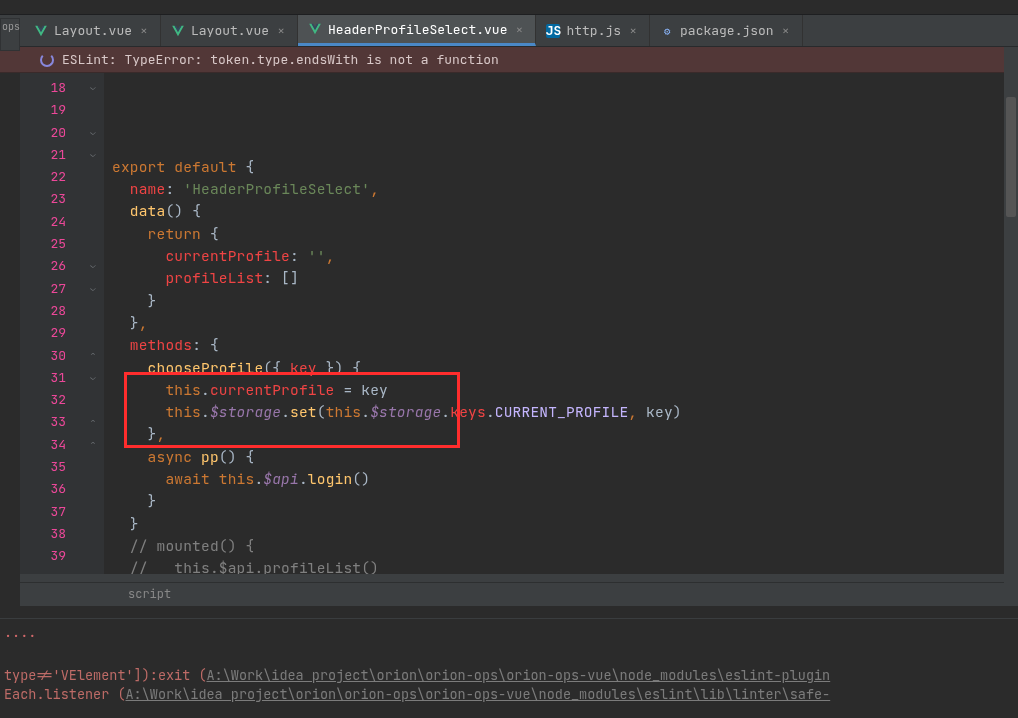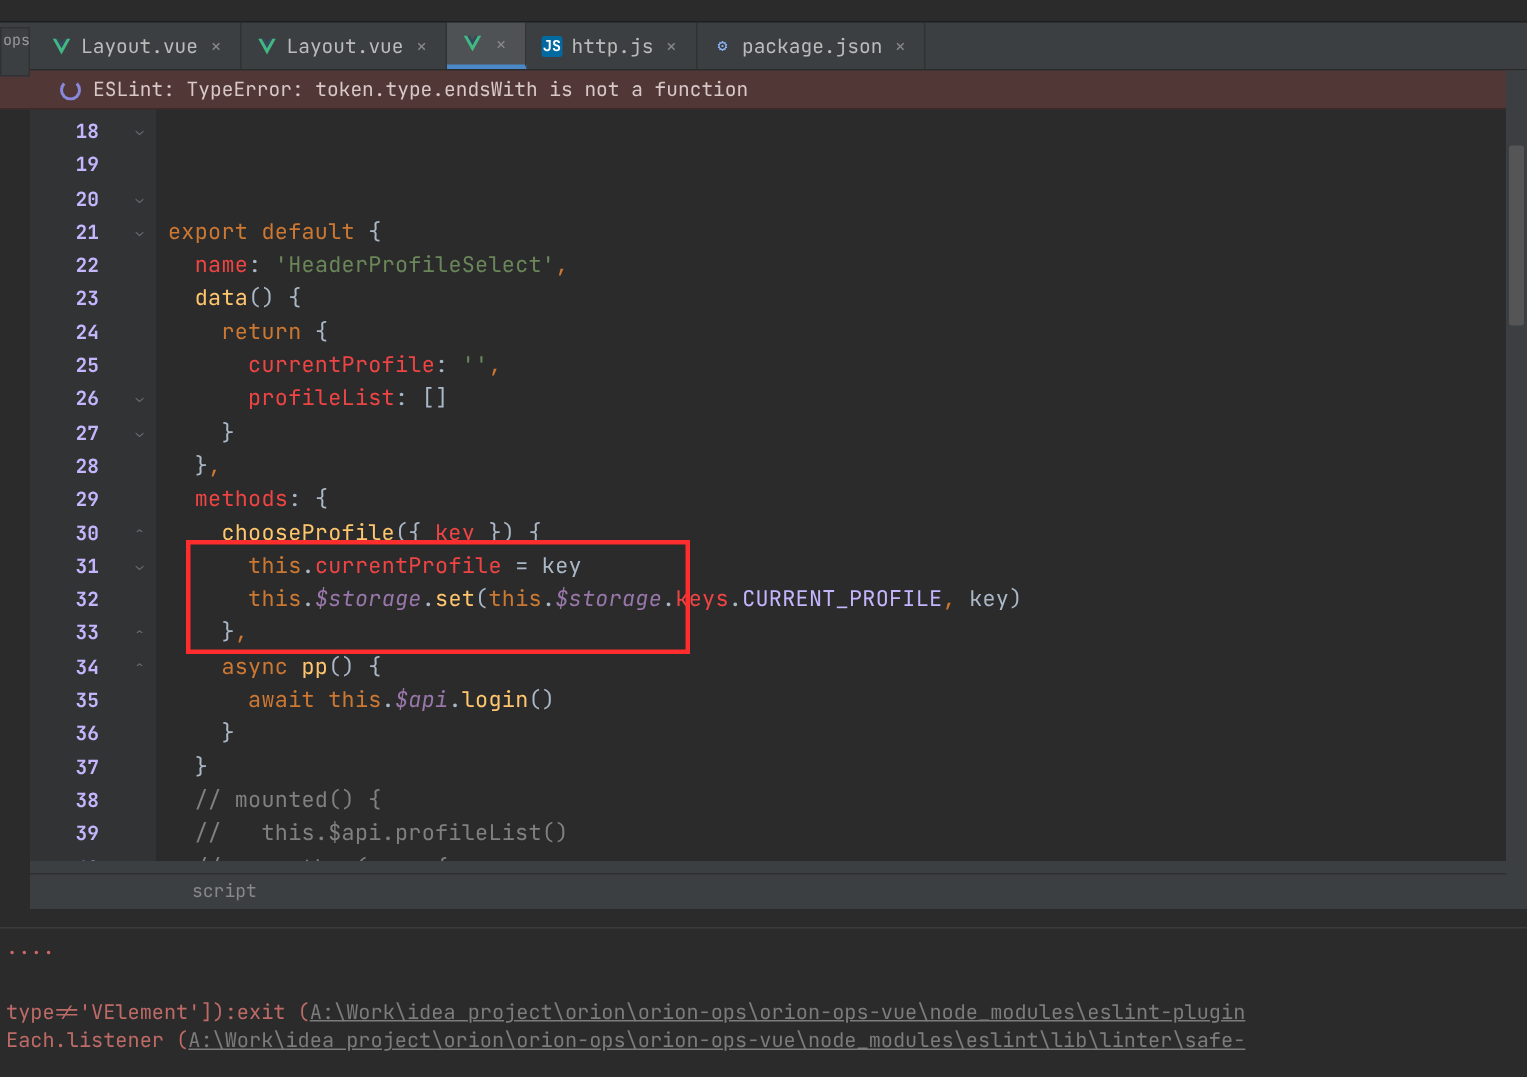--- a/index.html
+++ b/index.html
@@ -55,21 +55,21 @@
     color: #888; font-size: 13px; width:12px; text-align:center;
   }
   .icon-vue {
     width: 14px; height: 14px;
     display: inline-flex; align-items:center; justify-content:center;
   }
   .icon-vue svg { width:14px; height:14px; }
   .icon-js {
     width:14px;height:14px;background:#0369a1;border-radius:2px;
     display:inline-flex;align-items:center;justify-content:center;
-    font-size:10px;font-weight:bold;color:#fff;
+    font-size:13px;font-weight:bold;color:#fff;
   }
   .icon-json {
     width:14px;height:14px;
     display:inline-flex;align-items:center;justify-content:center;
     color:#8ab4f8;font-size:11px;
   }
 
   
   .banner {
     display: flex;
@@ -85,27 +85,26 @@
     width:14px;height:14px;border:2px solid #8888dd;border-radius:50%;
     border-top-color:transparent;
     display:inline-block;
   }
 
   
   .editor-wrap { display:flex; flex:1; overflow:hidden; position:relative; margin-left:20px;}
   .gutter {
     width: 64px;
     background: #313335;
-    color: #c4b5fd;
+    color: #ec4899;
     text-align: right;
     padding: 4px 18px 4px 0;
     line-height: 22.3px;
     font-size: 13px;
     user-select: none;
-    font-weight: bold;
   }
   .fold-col {
     width: 20px;
     background: #313335;
     position: relative;
   }
   .fold {
     position:absolute;
     width:10px;height:10px;left:4px;
     color:#6b6f73;font-size:9px;
@@ -114,20 +113,21 @@
   .code {
     flex: 1;
     background: #2b2b2b;
     padding: 4px 0 4px 8px;
     line-height: 22.3px;
     font-size: 14.5px;
     white-space: pre;
     position: relative;
     overflow: hidden;
     letter-spacing: 0.2px;
+    margin-top: 12px;
   }
   .line { height: 22.3px; }
   .k-kw   { color: #cc7832; }         
   .k-str  { color: #6a8759; }
   .k-prop { color: #ef4444; }         
   .k-propIt { color: #9876aa; font-style:italic; }
   .k-fn   { color: #ffc66d; }         
   .k-cmt  { color: #808080; }
   .k-pun  { color: #a9b7c6; }
   .k-brace{ color: #a9b7c6; }
@@ -209,20 +209,21 @@
       <span>Layout.vue</span>
       <span class="close">×</span>
     </div>
     <div class="tab active">
       <span class="icon-vue">
         <svg viewBox="0 0 24 24">
           <path fill="#41b883" d="M2 3h4l6 10L18 3h4L12 21z"></path>
           <path fill="#34495e" d="M6 3h3l3 5 3-5h3L12 14z"></path>
         </svg>
       </span>
+      <span>HeaderProfileSelect.vue</span>
       <span class="close">×</span>
     </div>
     <div class="tab">
       <span class="icon-js">JS</span>
       <span>http.js</span>
       <span class="close">×</span>
     </div>
     <div class="tab">
       <span class="icon-json">⚙</span>
       <span>package.json</span>

